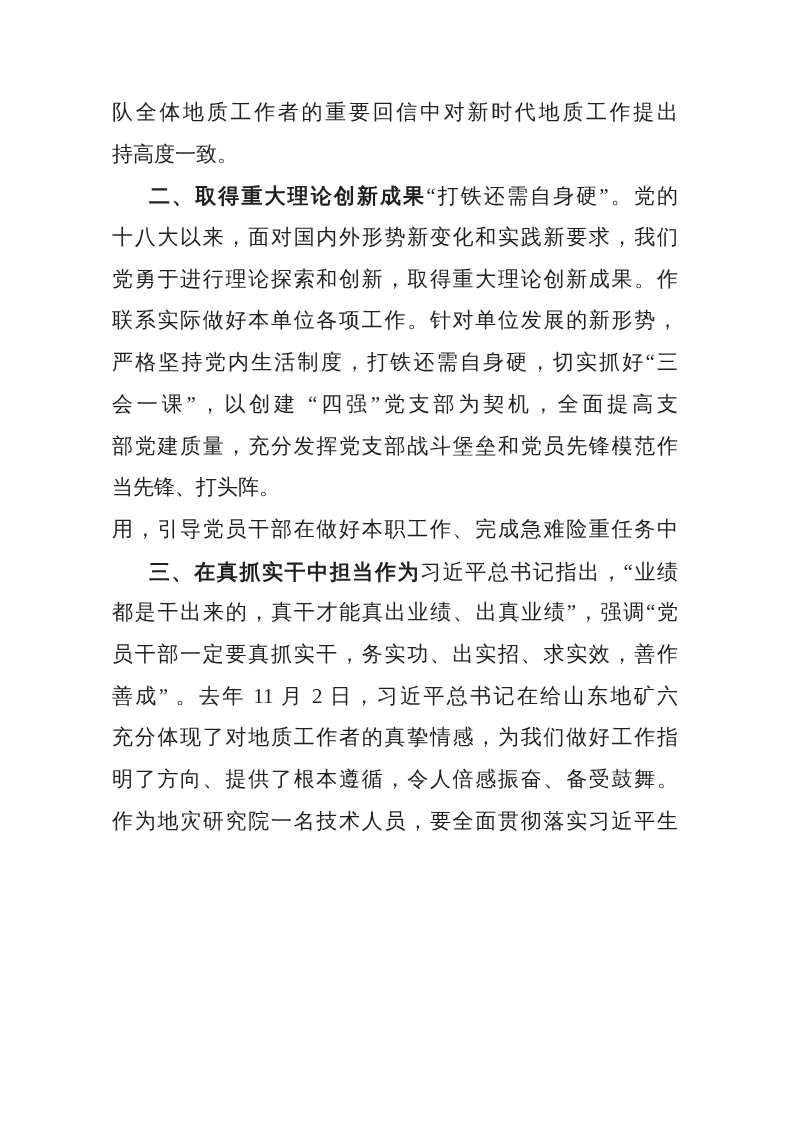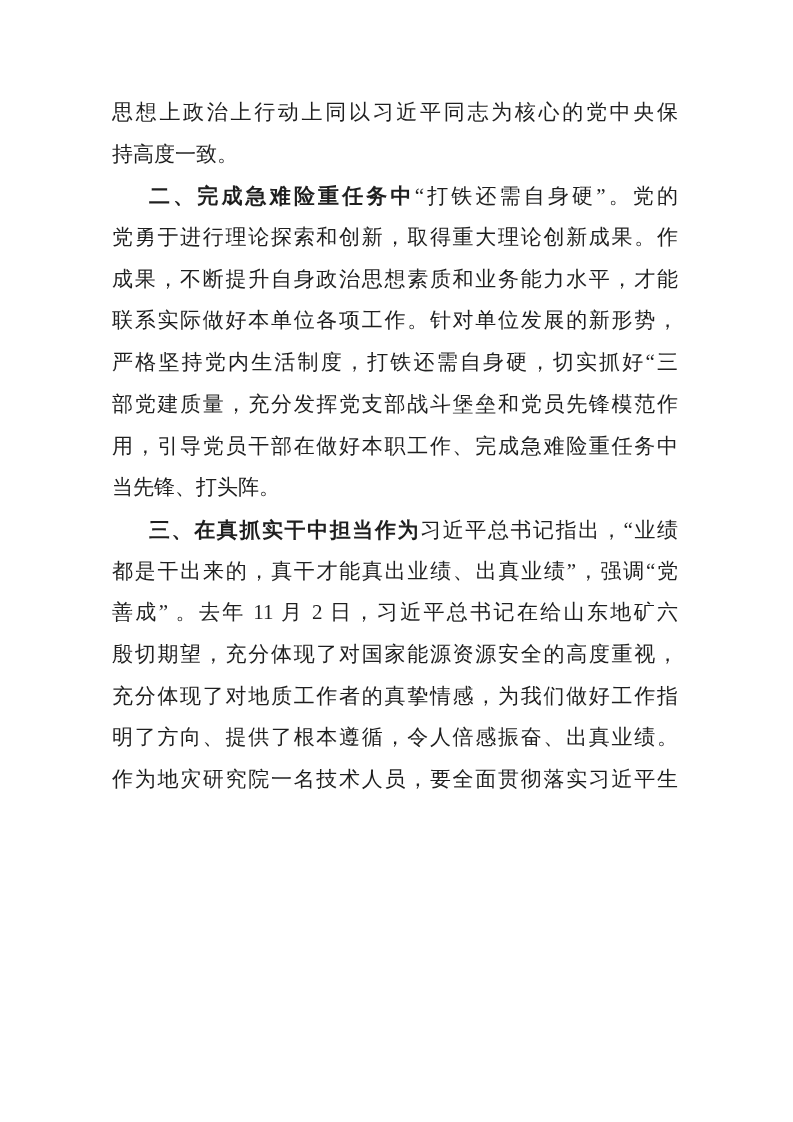--- a/index.html
+++ b/index.html
@@ -43,31 +43,32 @@
   .seg.bold {
     font-weight: bold;
     font-family: "Liberation Sans", sans-serif;
   }
 </style>
 </head>
 <body>
 
 <div class="page">
   <div class="text-block" style="color: rgb(31, 31, 31);">
-      <div class="doc-line justified"><span class="seg">思想上政治上行动上同以习近平同志为核心的党中央保</span></div>
+      <div class="doc-line justified"><span class="seg">队全体地质工作者的重要回信中对新时代地质工作提出</span></div>
       <div class="doc-line plain"><span class="seg">持高度一致。</span></div>
-      <div class="doc-line justified indented"><span class="seg bold">二、完成急难险重任务中</span><span class="seg">“打铁还需自身硬”。党的</span></div>
+      <div class="doc-line justified indented"><span class="seg bold">二、取得重大理论创新成果</span><span class="seg">“打铁还需自身硬”。党的</span></div>
+      <div class="doc-line justified"><span class="seg">十八大以来，面对国内外形势新变化和实践新要求，我们</span></div>
       <div class="doc-line justified"><span class="seg">党勇于进行理论探索和创新，取得重大理论创新成果。作</span></div>
-      <div class="doc-line justified"><span class="seg">成果，不断提升自身政治思想素质和业务能力水平，才能</span></div>
       <div class="doc-line justified"><span class="seg">联系实际做好本单位各项工作。针对单位发展的新形势，</span></div>
       <div class="doc-line justified"><span class="seg">严格坚持党内生活制度，打铁还需自身硬，切实抓好“三</span></div>
+      <div class="doc-line justified"><span class="seg">会一课”，以创建 “四强”党支部为契机，全面提高支</span></div>
       <div class="doc-line justified"><span class="seg">部党建质量，充分发挥党支部战斗堡垒和党员先锋模范作</span></div>
+      <div class="doc-line plain"><span class="seg">当先锋、打头阵。</span></div>
       <div class="doc-line justified"><span class="seg">用，引导党员干部在做好本职工作、完成急难险重任务中</span></div>
-      <div class="doc-line plain"><span class="seg">当先锋、打头阵。</span></div>
       <div class="doc-line justified indented"><span class="seg bold">三、在真抓实干中担当作为</span><span class="seg">习近平总书记指出，“业绩</span></div>
       <div class="doc-line justified"><span class="seg">都是干出来的，真干才能真出业绩、出真业绩”，强调“党</span></div>
+      <div class="doc-line justified"><span class="seg">员干部一定要真抓实干，务实功、出实招、求实效，善作</span></div>
       <div class="doc-line justified"><span class="seg">善成” 。去年 11 月 2 日，习近平总书记在给山东地矿六</span></div>
-      <div class="doc-line justified"><span class="seg">殷切期望，充分体现了对国家能源资源安全的高度重视，</span></div>
       <div class="doc-line justified"><span class="seg">充分体现了对地质工作者的真挚情感，为我们做好工作指</span></div>
-      <div class="doc-line justified"><span class="seg">明了方向、提供了根本遵循，令人倍感振奋、出真业绩。</span></div>
+      <div class="doc-line justified"><span class="seg">明了方向、提供了根本遵循，令人倍感振奋、备受鼓舞。</span></div>
       <div class="doc-line justified"><span class="seg">作为地灾研究院一名技术人员，要全面贯彻落实习近平生</span></div>
     </div>
 </div>
 
 </body></html>

